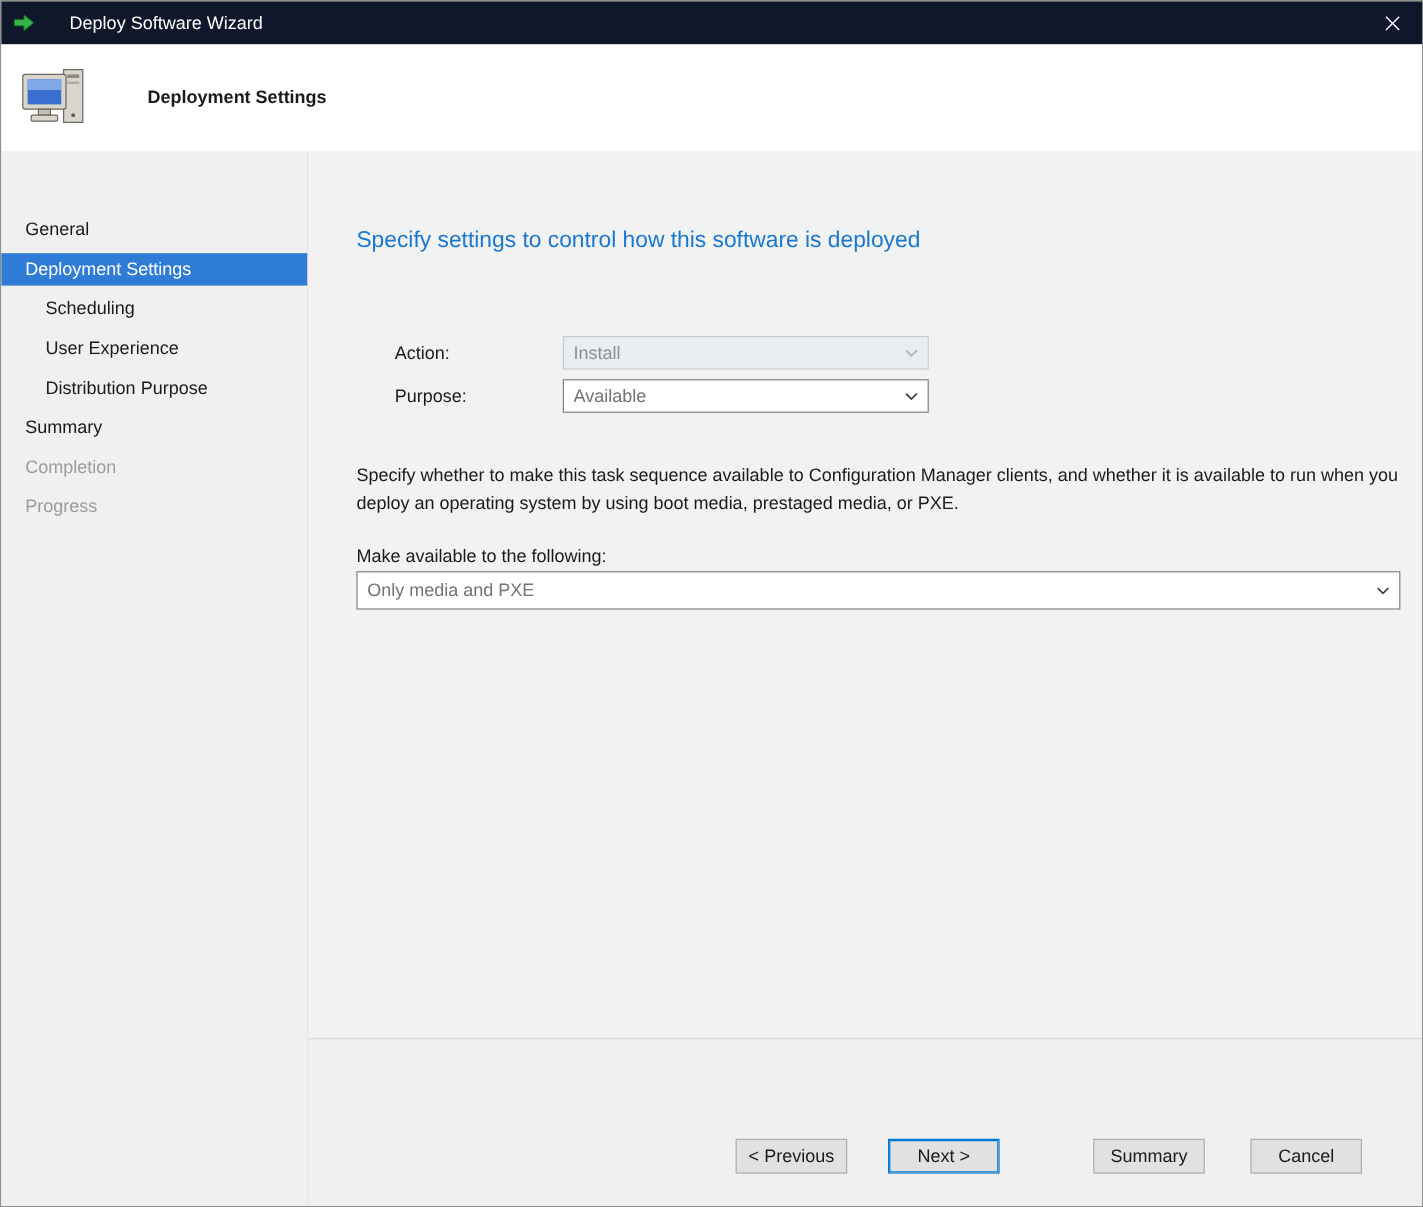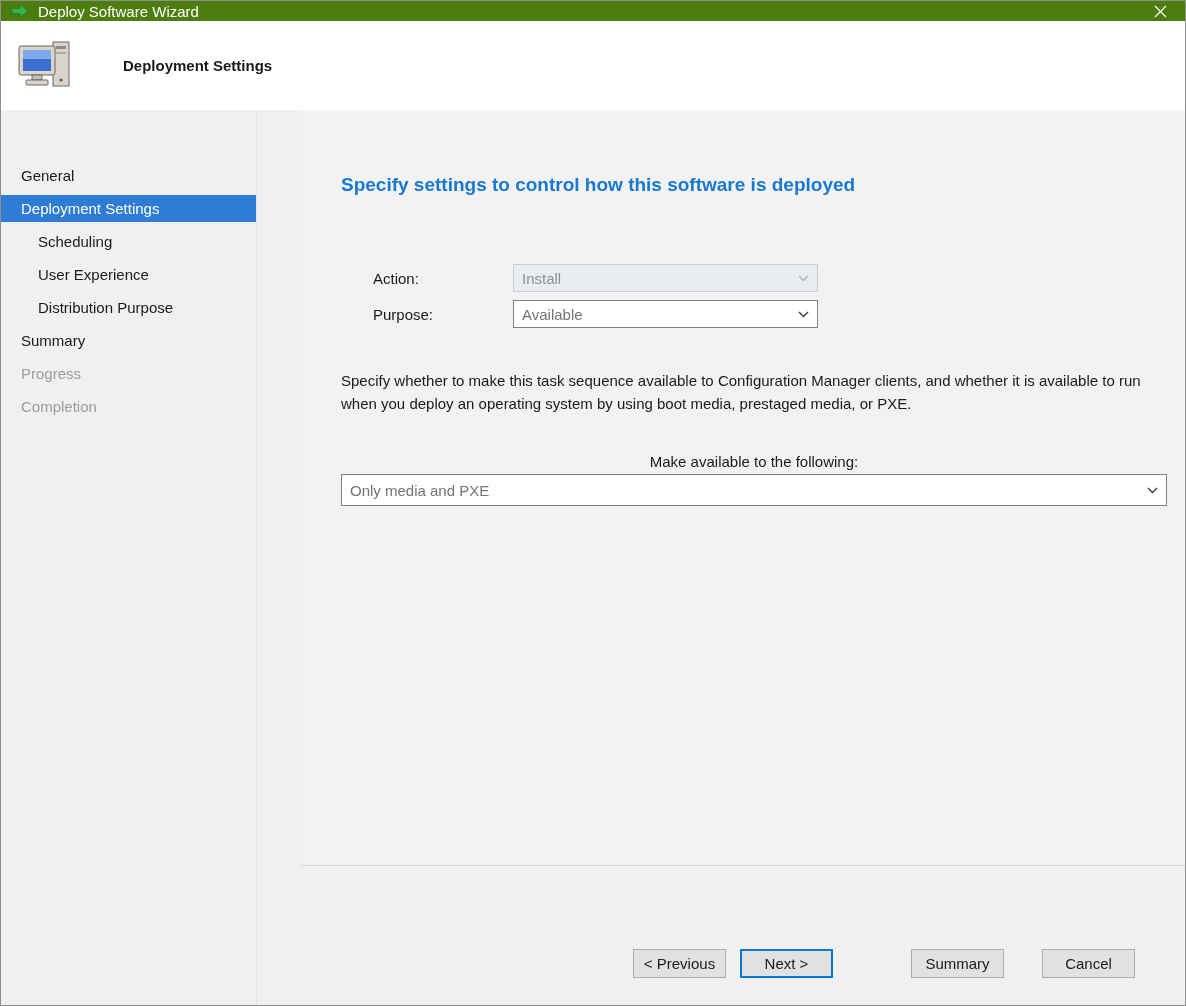--- a/index.html
+++ b/index.html
@@ -12,26 +12,27 @@
     width: 1186px;
     height: 1006px;
     border: 1px solid #8f8f8f;
     display: flex;
     flex-direction: column;
     background: #f0f0f0;
     overflow: hidden;
   }
   
   .titlebar {
-    height: 20px;
-    background: #4d7c0f;
+    height: 36px;
+    background: #0f172a;
     display: flex;
     align-items: center;
     padding: 0 12px 0 10px;
     flex: 0 0 auto;
+    gap: 20px;
   }
   .title-icon { display: inline-flex; margin-right: 9px; }
   .title-text {
     color: #ffffff;
     font-size: 15px;
     flex: 1 1 auto;
     white-space: nowrap;
   }
   .close-btn {
     width: 26px; height: 26px;
@@ -53,21 +54,20 @@
   .header-title {
     font-size: 15px;
     font-weight: bold;
     color: #1a1a1a;
   }
   
   .body {
     flex: 1 1 auto;
     display: flex;
     min-height: 0;
-    gap: 44px;
   }
   .sidebar {
     width: 256px;
     flex: 0 0 auto;
     background: #f0f0f0;
     border-right: 1px solid #e2e2e2;
     padding-top: 52px;
   }
   .nav-item {
     height: 27px;
@@ -90,21 +90,21 @@
     min-width: 0;
   }
   .content {
     flex: 1 1 auto;
     background: #f2f2f2;
     padding: 64px 18px 0 40px;
   }
   .page-heading {
     color: #1878d2;
     font-size: 19px;
-    font-weight: bold;
+    font-weight: normal;
   }
   .form-row {
     display: flex;
     align-items: center;
     margin-bottom: 8px;
   }
   .form-row.first { margin-top: 68px; }
   .field-label {
     width: 140px;
     font-size: 15px;
@@ -133,24 +133,23 @@
   }
   .combo.disabled .combo-arrow { color: #aab3ba; }
   .description {
     margin-top: 42px;
     max-width: 882px;
     font-size: 15px;
     line-height: 1.5;
     color: #1a1a1a;
   }
   .make-available-label {
-    margin-top: 38px;
-    font-size: 15px;
-    color: #1a1a1a;
-    text-align: center;
+    margin-top: 24px;
+    font-size: 15px;
+    color: #1a1a1a;
   }
   
   .footer {
     flex: 0 0 auto;
     height: 140px;
     background: #f0f0f0;
     border-top: 1px solid #d9d9d9;
     display: flex;
     justify-content: flex-end;
     align-items: flex-start;
@@ -165,21 +164,21 @@
     font-family: "Liberation Sans", "DejaVu Sans", sans-serif;
     font-size: 15px;
     color: #1a1a1a;
     cursor: default;
   }
   .btn.default {
     border: 1px solid #0078d7;
     box-shadow: inset 0 0 0 1px #0078d7;
   }
   .btn-previous { margin-right: 14px; }
-  .btn-next { margin-right: 78px; }
+  .btn-next { margin-right: 78px; margin-left: 20px; }
   .btn-summary { margin-right: 38px; }
 </style>
 </head>
 <body>
 
 <div class="window">
 
   <div class="titlebar">
     <span class="title-icon">
       <svg width="18" height="16" viewBox="0 0 18 16">
@@ -216,22 +215,22 @@
 
   <div class="body">
 
     <div class="sidebar">
       <div class="nav-item">General</div>
       <div class="nav-item selected">Deployment Settings</div>
       <div class="nav-item indent">Scheduling</div>
       <div class="nav-item indent">User Experience</div>
       <div class="nav-item indent">Distribution Purpose</div>
       <div class="nav-item">Summary</div>
+      <div class="nav-item disabled">Completion</div>
       <div class="nav-item disabled">Progress</div>
-      <div class="nav-item disabled">Completion</div>
     </div>
 
     <div class="content-col">
 
       <div class="content">
 
         <div class="page-heading">Specify settings to control how this software is deployed</div>
 
         <div class="form-row first">
           <span class="field-label">Action:</span>

